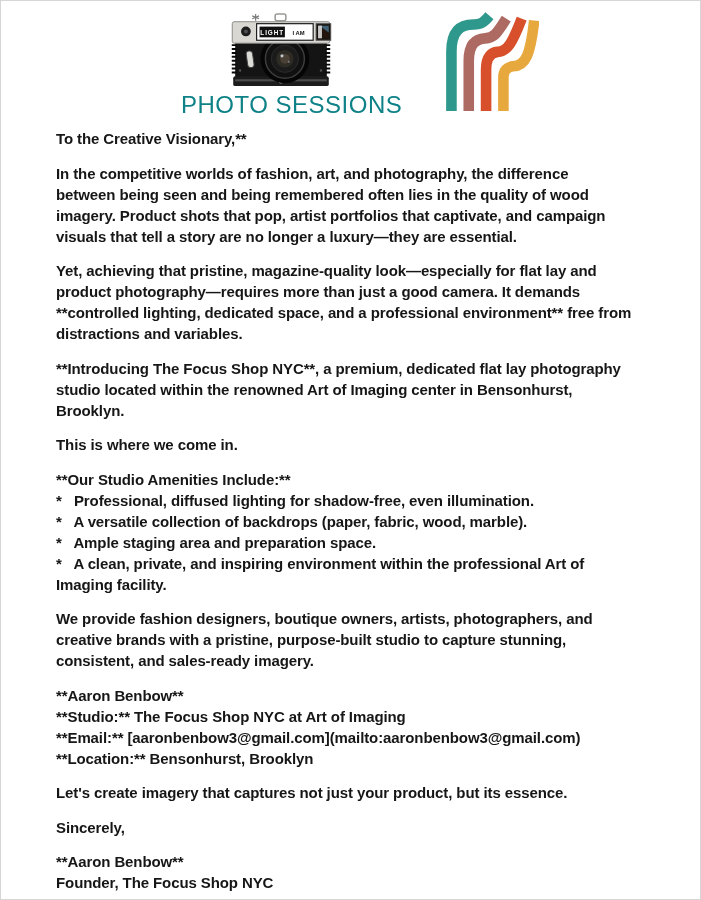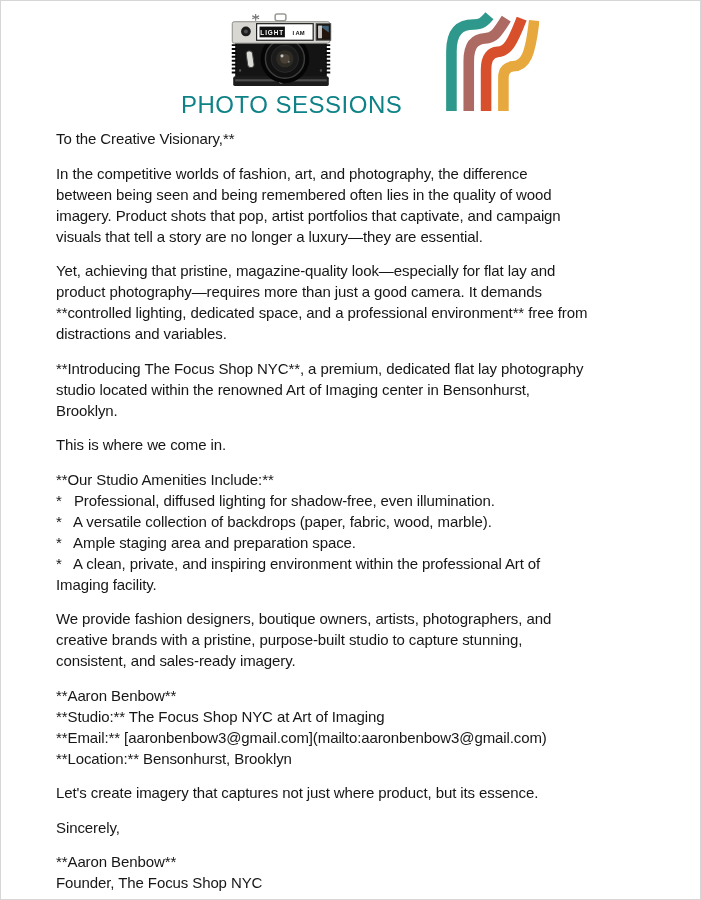--- a/index.html
+++ b/index.html
@@ -29,21 +29,21 @@
   .letter{
     position:absolute;
     top:0;left:0;
     padding:127px 44px 0 55px;
     width:646px;
     color:#161616;
   }
   .letter p{
     margin:0 0 13.5px 0;
     font-size:15px;
-    font-weight:400;
+    font-weight:700;
     line-height:21px;
     letter-spacing:-0.1px;
     white-space:pre;
   }
 </style>
 </head>
 <body>
 
 <div class="page">
 
@@ -130,19 +130,19 @@
 *   Ample staging area and preparation space.
 *   A clean, private, and inspiring environment within the professional Art of
 Imaging facility.</p>
     <p>We provide fashion designers, boutique owners, artists, photographers, and
 creative brands with a pristine, purpose-built studio to capture stunning,
 consistent, and sales-ready imagery.</p>
     <p>**Aaron Benbow**
 **Studio:** The Focus Shop NYC at Art of Imaging
 **Email:** [aaronbenbow3@gmail.com](mailto:aaronbenbow3@gmail.com)
 **Location:** Bensonhurst, Brooklyn</p>
-    <p>Let's create imagery that captures not just where product, but its essence.</p>
+    <p>Let's create imagery that captures not just your product, but its essence.</p>
     <p>Sincerely,</p>
     <p>**Aaron Benbow**
 Founder, The Focus Shop NYC</p>
   </div>
 
 </div>
 
 </body></html>

